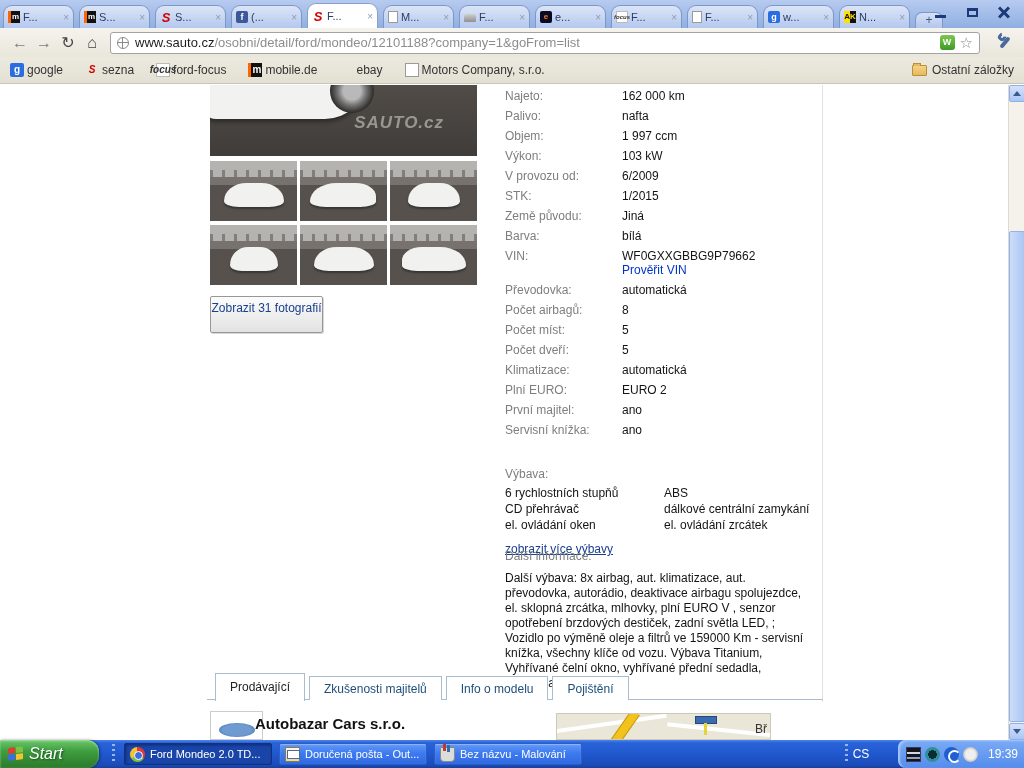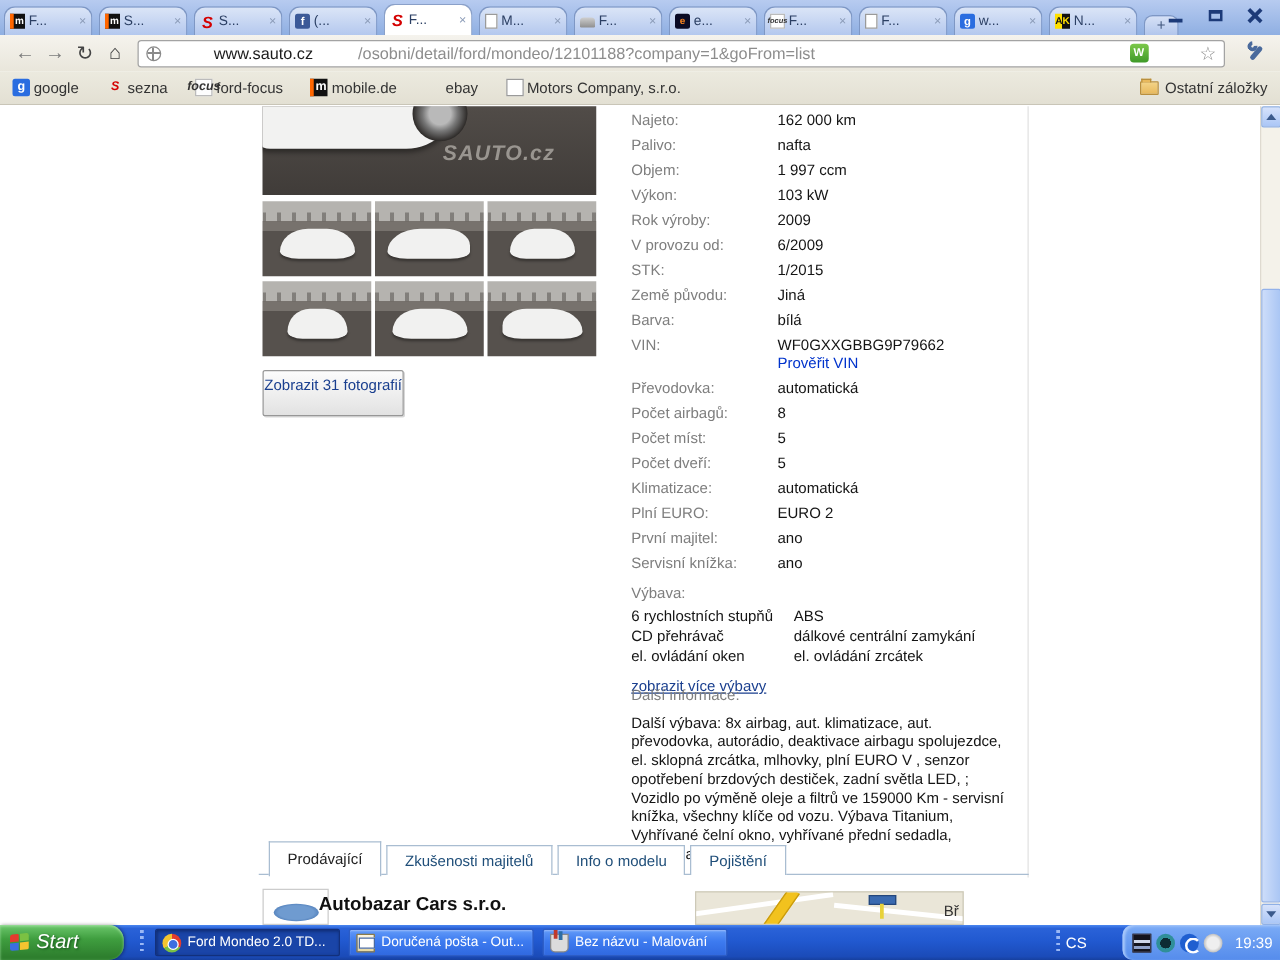--- a/index.html
+++ b/index.html
@@ -42,21 +42,21 @@
   .wc-close i { position:absolute; width:14px; height:3px; background:#1c3a78; top:7px; left:5px; }
   .wc-close i:first-child { transform:rotate(45deg); }
   .wc-close i:last-child { transform:rotate(-45deg); }
 
   .toolbar { position:absolute; left:0; top:28px; width:1024px; height:29px;
     background:linear-gradient(#f5f3ed,#e9e6db); display:flex; align-items:center; padding:0 8px; }
   .navbtn { width:24px; height:22px; display:flex; align-items:center; justify-content:center;
     font-size:16px; color:#7b7b7b; }
   .navbtn.dark { color:#444; }
   .omnibox { flex:1; height:22px; margin:0 10px 0 6px; background:#fff; border:1px solid #a3a3a3;
-    border-radius:3px; display:flex; align-items:center; padding:0 6px; font-size:13px;gap:36px; }
+    border-radius:3px; display:flex; align-items:center; padding:0 6px; font-size:13px; }
   .globe { width:12px; height:12px; border-radius:50%; border:1px solid #8a8a8a; margin-right:6px; flex:none;
     background:
       linear-gradient(transparent 4px,#8a8a8a 4px,#8a8a8a 5px,transparent 5px),
       linear-gradient(90deg,transparent 4px,#8a8a8a 4px,#8a8a8a 5px,transparent 5px); }
   .url-host { color:#1c1c1c; }
   .url-path { color:#8d8d8d; flex:1; overflow:hidden; white-space:nowrap; }
   .wot { width:15px; height:15px; background:linear-gradient(#7cc84a,#3f9a28); border-radius:3px;
     color:#fff; font-size:9px; font-weight:bold; text-align:center; line-height:15px; margin-right:5px; }
   .star { color:#8a8a8a; font-size:15px; }
   .wrench { position:relative; width:22px; height:22px; margin-left:4px; }
@@ -107,21 +107,21 @@
 
   
   .specs { position:absolute; left:505px; top:4px; width:315px; font-size:12px; }
   .srow { height:20px; }
   .srow .lbl, .sec-lbl { color:#7e7e7e; display:inline-block; width:117px; vertical-align:top; }
   .srow .val { color:#141414; }
   .srow.vinrow { height:34px; }
   .vin-link { color:#0033cc; display:block; margin-left:117px; }
   .equip { position:absolute; left:505px; top:382px; width:315px; font-size:12px; }
   .equip-head { color:#7e7e7e; margin-bottom:5px; }
-  .equip-row { display:flex; height:16px; color:#141414; }
+  .equip-row { display:flex; height:16px; color:#141414;gap:29px; }
   .equip-row span:first-child { width:130px; }
   .more-link { display:inline-block; margin-top:8px; color:#1a3f8f; text-decoration:underline; }
   .moreinfo { position:absolute; left:505px; top:464px; width:308px; font-size:12px; }
   .moreinfo .sec-lbl { display:block; margin-bottom:8px; width:auto; }
   .moreinfo p { color:#141414; line-height:15px; }
 
   
   .pagetabs { position:absolute; left:207px; top:588px; width:616px; height:27px;
     border-bottom:1px solid #a9bdd1; display:flex; padding-left:8px; }
   .ptab { border:1px solid #a9bdd1; border-bottom:none; background:#fff; padding:0 14px;
@@ -359,21 +359,20 @@
     <div class="thumb"></div>
     <div class="thumb"></div>
   </div>
   <div class="photos-btn">Zobrazit 31 fotografií</div>
 
   <div class="specs">
     <div class="srow"><span class="lbl">Najeto:</span><span class="val">162 000 km</span></div>
     <div class="srow"><span class="lbl">Palivo:</span><span class="val">nafta</span></div>
     <div class="srow"><span class="lbl">Objem:</span><span class="val">1 997 ccm</span></div>
     <div class="srow"><span class="lbl">Výkon:</span><span class="val">103 kW</span></div>
-    <div class="srow"><span class="lbl">Rok výroby:</span><span class="val">2009</span></div>
     <div class="srow"><span class="lbl">V provozu od:</span><span class="val">6/2009</span></div>
     <div class="srow"><span class="lbl">STK:</span><span class="val">1/2015</span></div>
     <div class="srow"><span class="lbl">Země původu:</span><span class="val">Jiná</span></div>
     <div class="srow"><span class="lbl">Barva:</span><span class="val">bílá</span></div>
     <div class="srow vinrow"><span class="lbl">VIN:</span><span class="val">WF0GXXGBBG9P79662</span><a class="vin-link">Prověřit VIN</a></div>
     <div class="srow"><span class="lbl">Převodovka:</span><span class="val">automatická</span></div>
     <div class="srow"><span class="lbl">Počet airbagů:</span><span class="val">8</span></div>
     <div class="srow"><span class="lbl">Počet míst:</span><span class="val">5</span></div>
     <div class="srow"><span class="lbl">Počet dveří:</span><span class="val">5</span></div>
     <div class="srow"><span class="lbl">Klimatizace:</span><span class="val">automatická</span></div>

